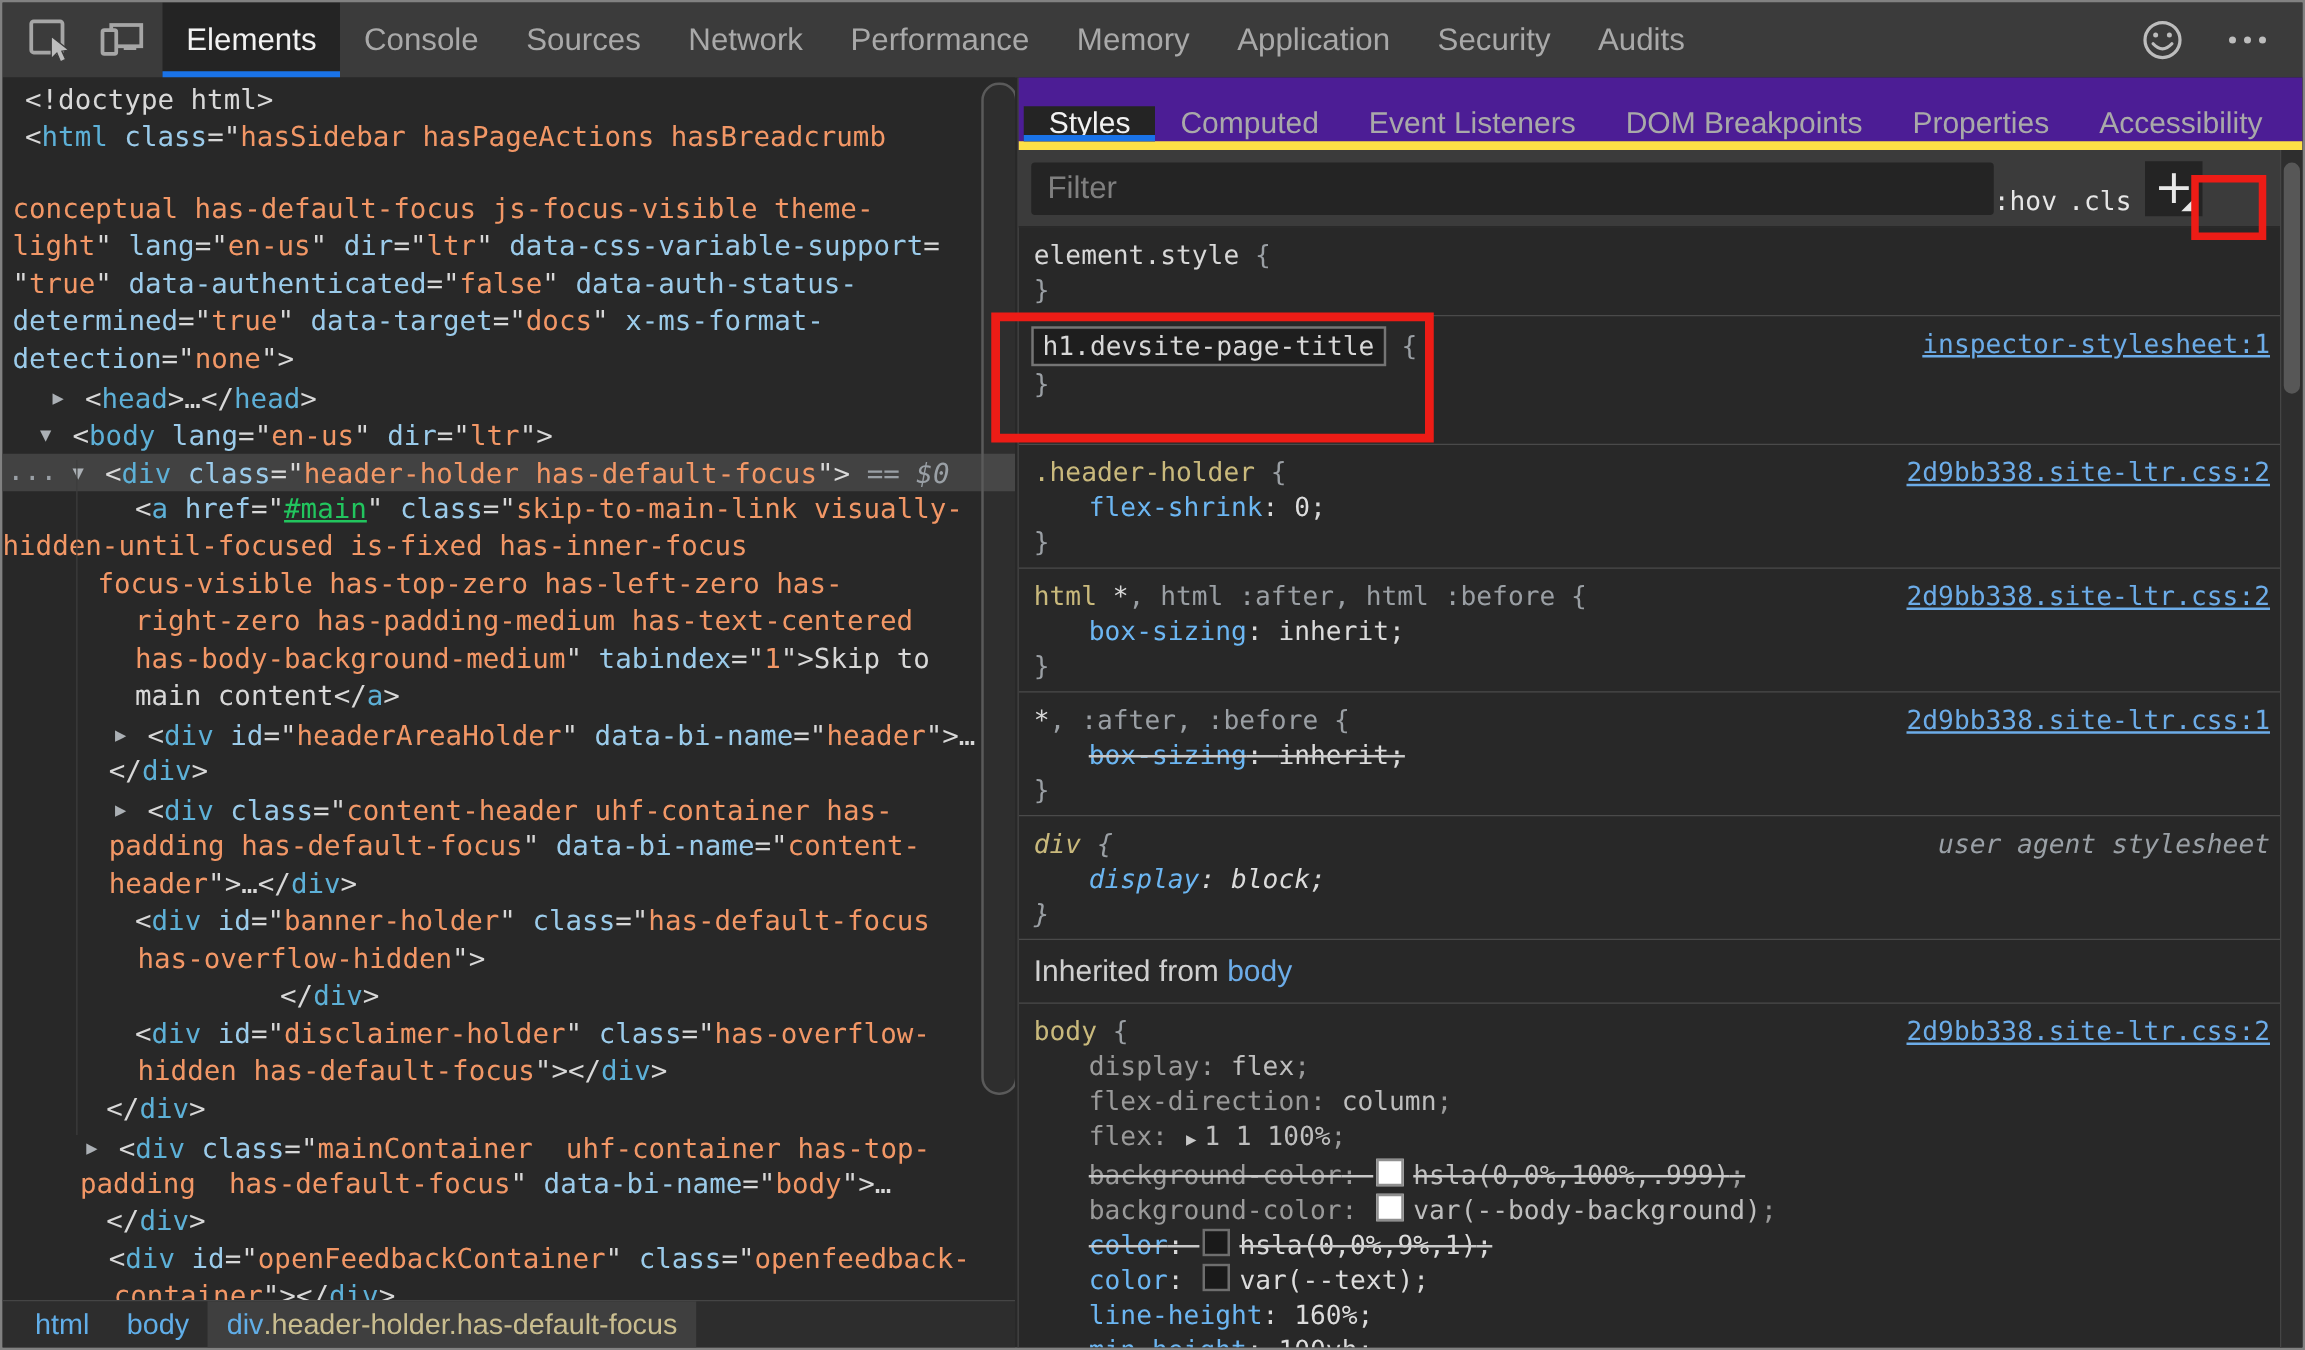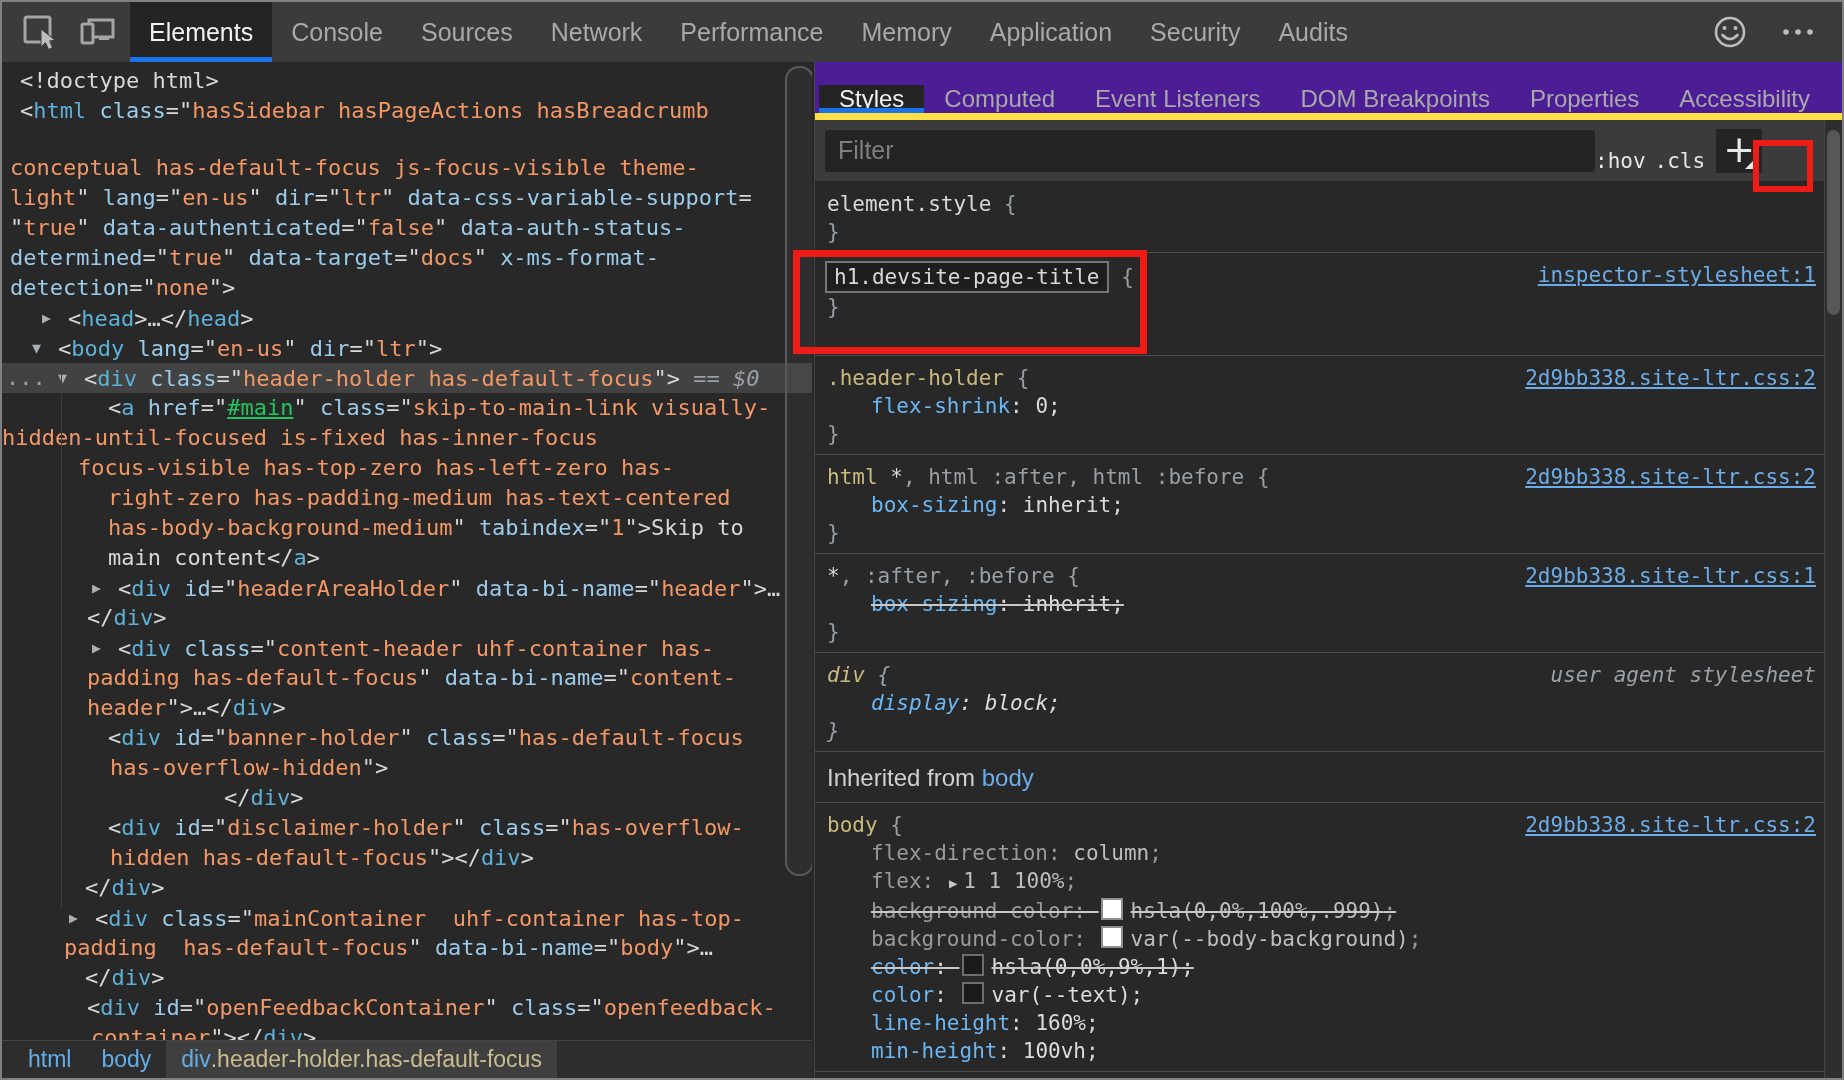--- a/index.html
+++ b/index.html
@@ -243,20 +243,21 @@
         <div class="rule italic">
           <span class="rule-link ua">user agent stylesheet</span>
           <div class="r-line"><span class="s-sel">div</span><span class="s-dim"> {</span></div>
           <div class="r-prop"><span class="p-name">display</span><span class="p-punc">: </span><span class="p-val">block</span><span class="p-punc">;</span></div>
           <div class="r-line"><span class="s-dim">}</span></div>
         </div>
         <div class="sec-hdr"><span>Inherited from </span><span class="sec-link">body</span></div>
         <div class="rule">
           <span class="rule-link">2d9bb338.site-ltr.css:2</span>
           <div class="r-line"><span class="s-sel">body</span><span class="s-dim"> {</span></div>
+          <div class="r-prop"><span class="p-fname">display</span><span class="p-fpunc">: </span><span class="p-fval">flex</span><span class="p-fpunc">;</span></div>
           <div class="r-prop"><span class="p-fname">flex-direction</span><span class="p-fpunc">: </span><span class="p-fval">column</span><span class="p-fpunc">;</span></div>
           <div class="r-prop"><span class="p-fname">flex</span><span class="p-fpunc">: </span><span class="p-expand">▶</span><span class="p-fval">1 1 100%</span><span class="p-fpunc">;</span></div>
           <div class="r-prop"><span class="strike"><span class="p-fname">background-color</span><span class="p-fpunc">: </span><span class="swatch" style="background: rgb(255, 255, 255);"></span><span class="p-fval">hsla(0,0%,100%,.999)</span><span class="p-fpunc">;</span></span></div>
           <div class="r-prop"><span class="p-fname">background-color</span><span class="p-fpunc">: </span><span class="swatch" style="background: rgb(255, 255, 255);"></span><span class="p-fval">var(--body-background)</span><span class="p-fpunc">;</span></div>
           <div class="r-prop"><span class="strike"><span class="p-name">color</span><span class="p-punc">: </span><span class="swatch dark" style="background: rgb(26, 26, 26);"></span><span class="p-val">hsla(0,0%,9%,1)</span><span class="p-punc">;</span></span></div>
           <div class="r-prop"><span class="p-name">color</span><span class="p-punc">: </span><span class="swatch dark" style="background: rgb(26, 26, 26);"></span><span class="p-val">var(--text)</span><span class="p-punc">;</span></div>
           <div class="r-prop"><span class="p-name">line-height</span><span class="p-punc">: </span><span class="p-val">160%</span><span class="p-punc">;</span></div>
           <div class="r-prop"><span class="p-name">min-height</span><span class="p-punc">: </span><span class="p-val">100vh</span><span class="p-punc">;</span></div>
         </div>
       </div>

